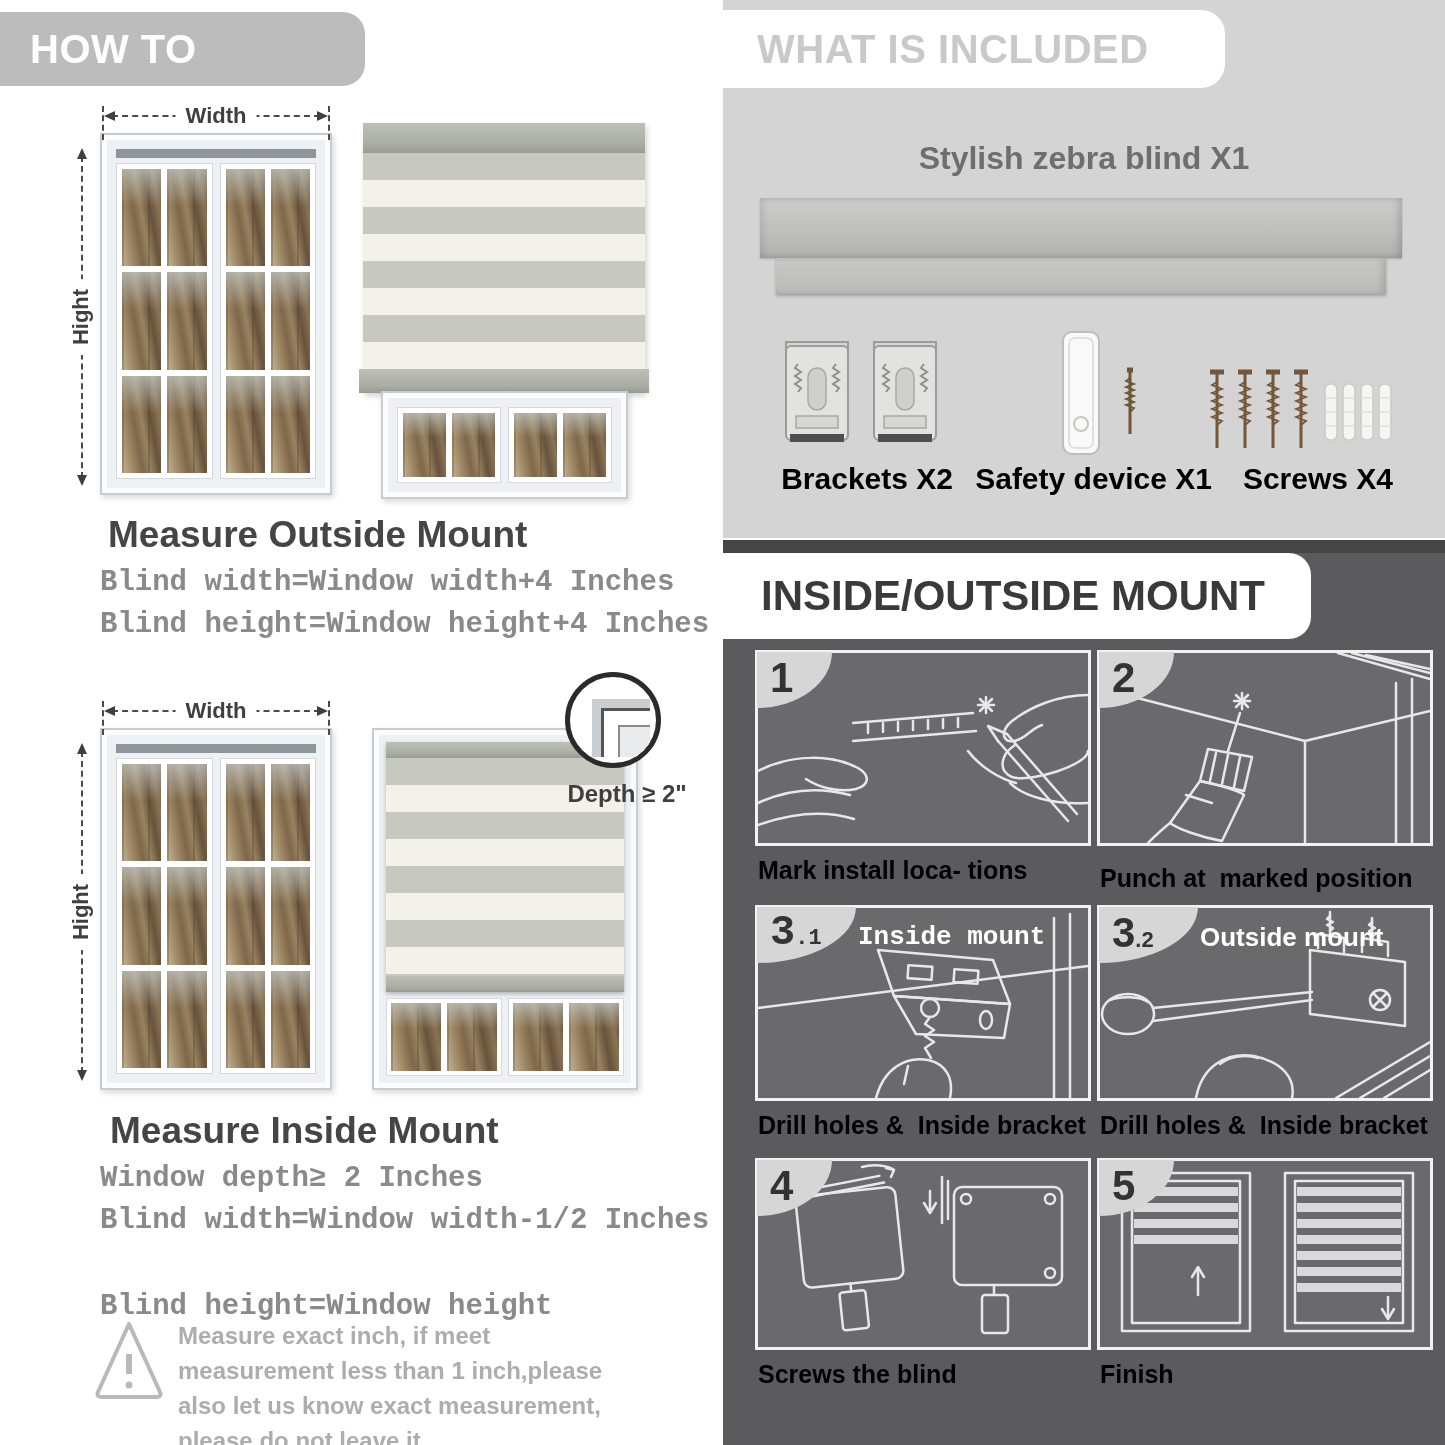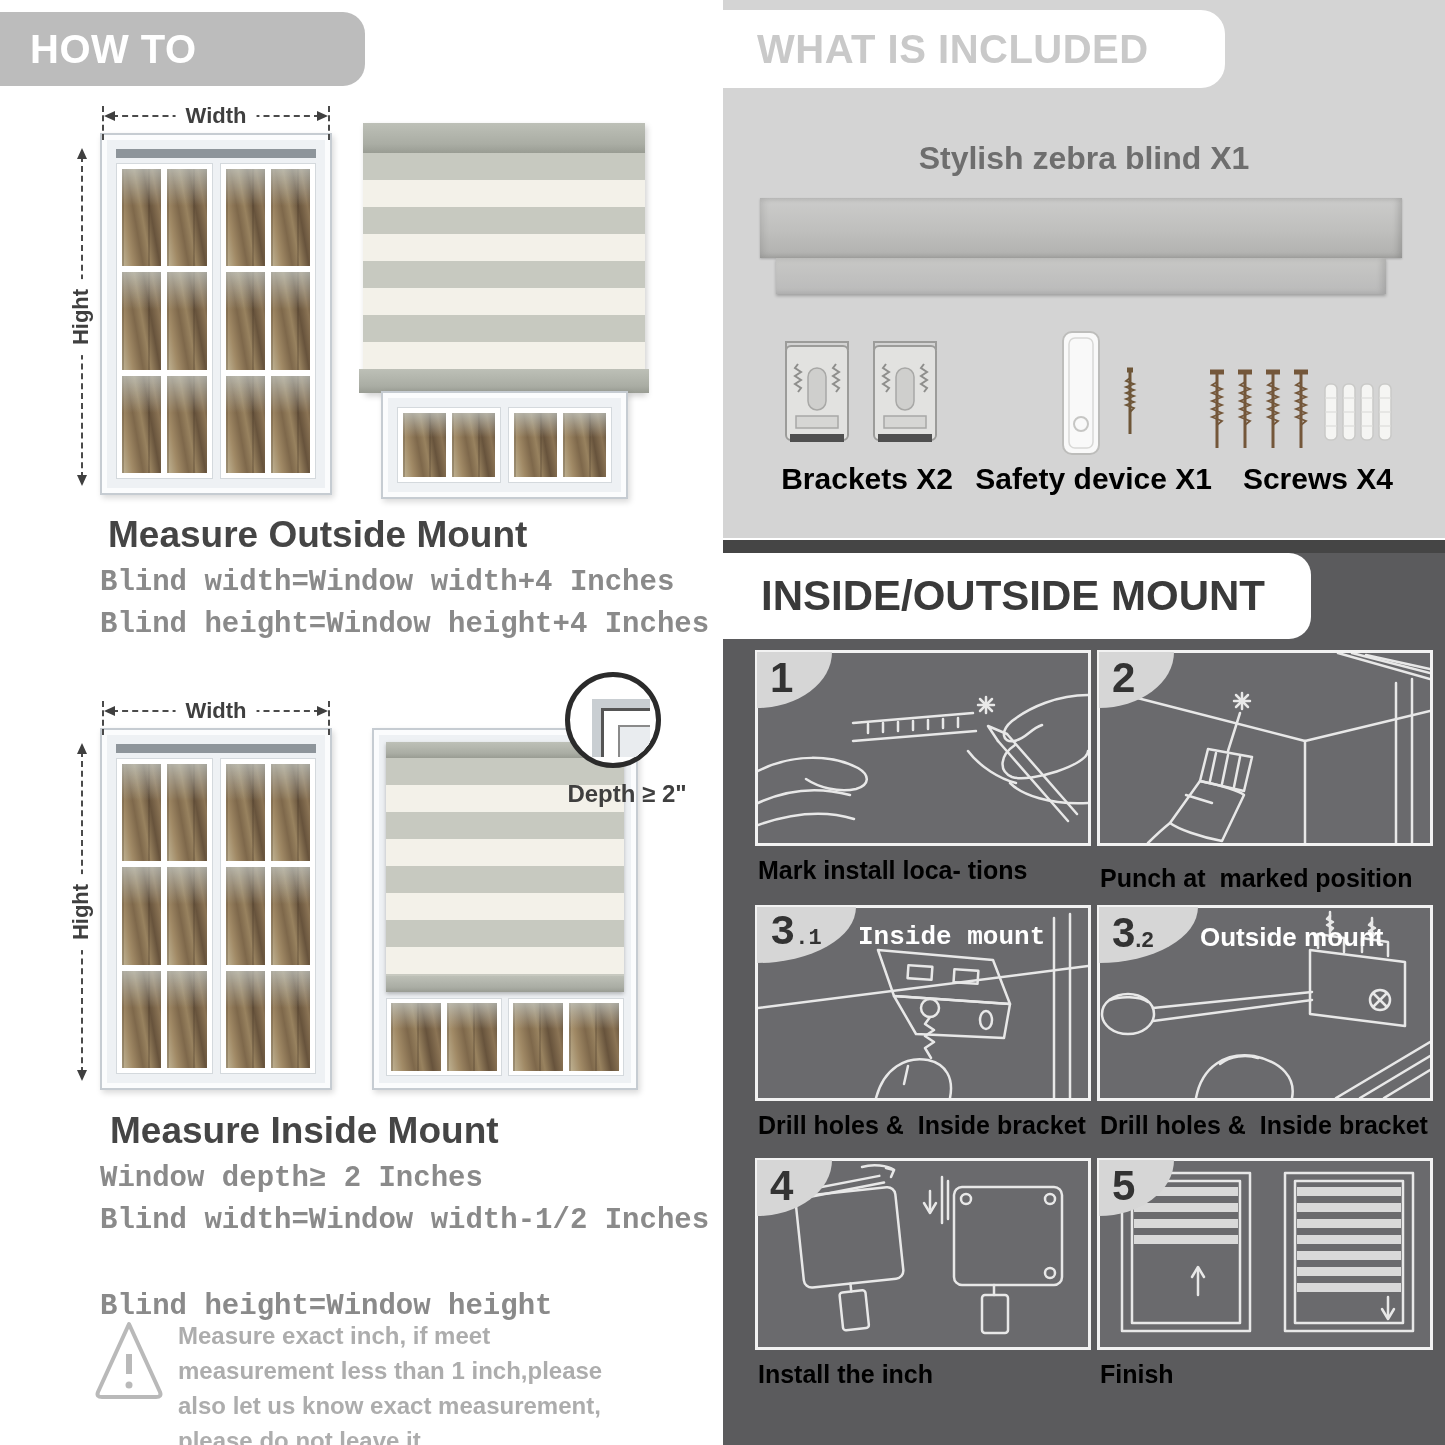--- a/index.html
+++ b/index.html
@@ -483,21 +483,21 @@
           <circle cx="208" cy="38" r="5"></circle>
             <circle cx="292" cy="38" r="5"></circle>
             <circle cx="292" cy="112" r="5"></circle>
           <line x1="236" y1="124" x2="236" y2="134"></line>
           <rect x="224" y="134" width="26" height="38" rx="3"></rect>
         </g>
       </svg>
     </div>
     <div class="badge"><span>4</span></div>
   </div>
-  <div class="abs caption" style="left:758px;top:1360px;">Install the inch</div>
+  <div class="abs caption" style="left:758px;top:1360px;">Screws the blind</div>
 
   <div class="abs card" style="left:1097px;top:1158px;width:336px;height:192px;">
     <div class="art">
       <svg viewBox="0 0 330 186">
         <g class="sk">
           <rect x="22" y="12" width="128" height="158"></rect>
           <rect x="32" y="20" width="108" height="142"></rect>
         </g>
         <g class="skf">
           <rect x="34" y="26" width="104" height="9"></rect>

